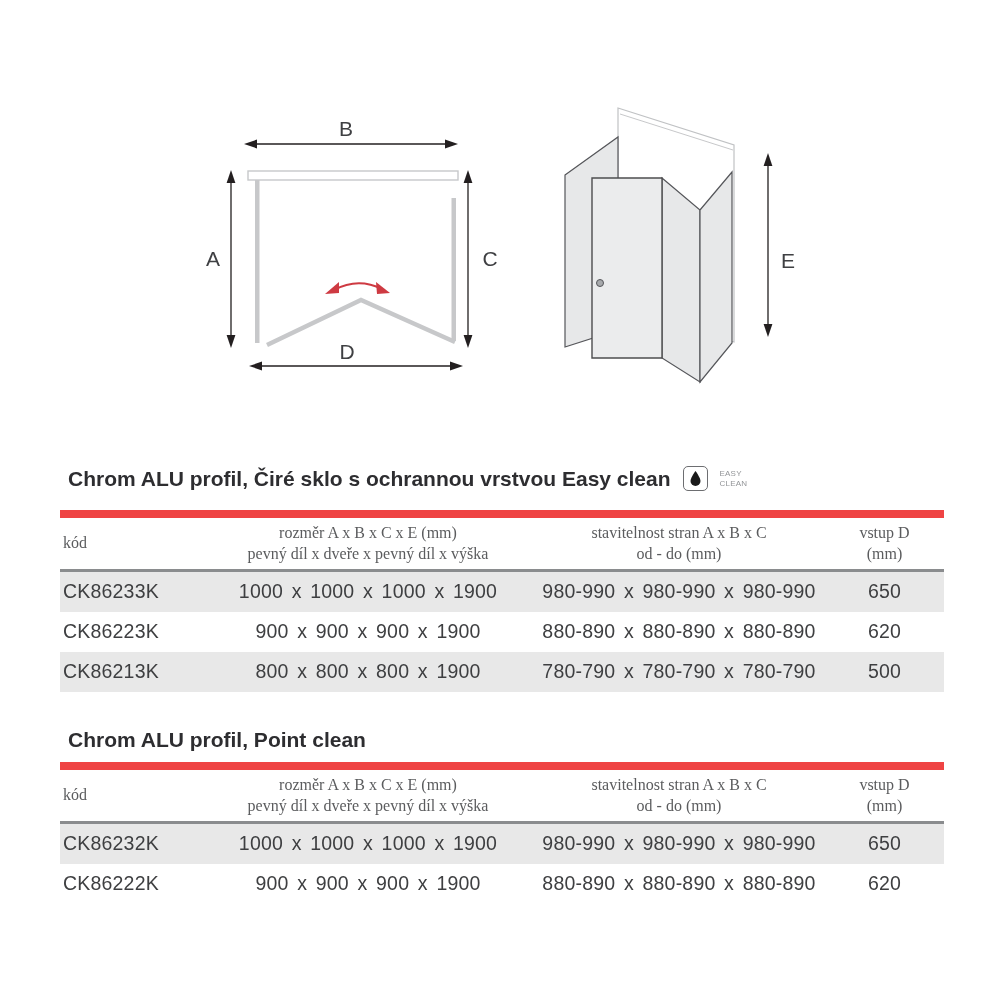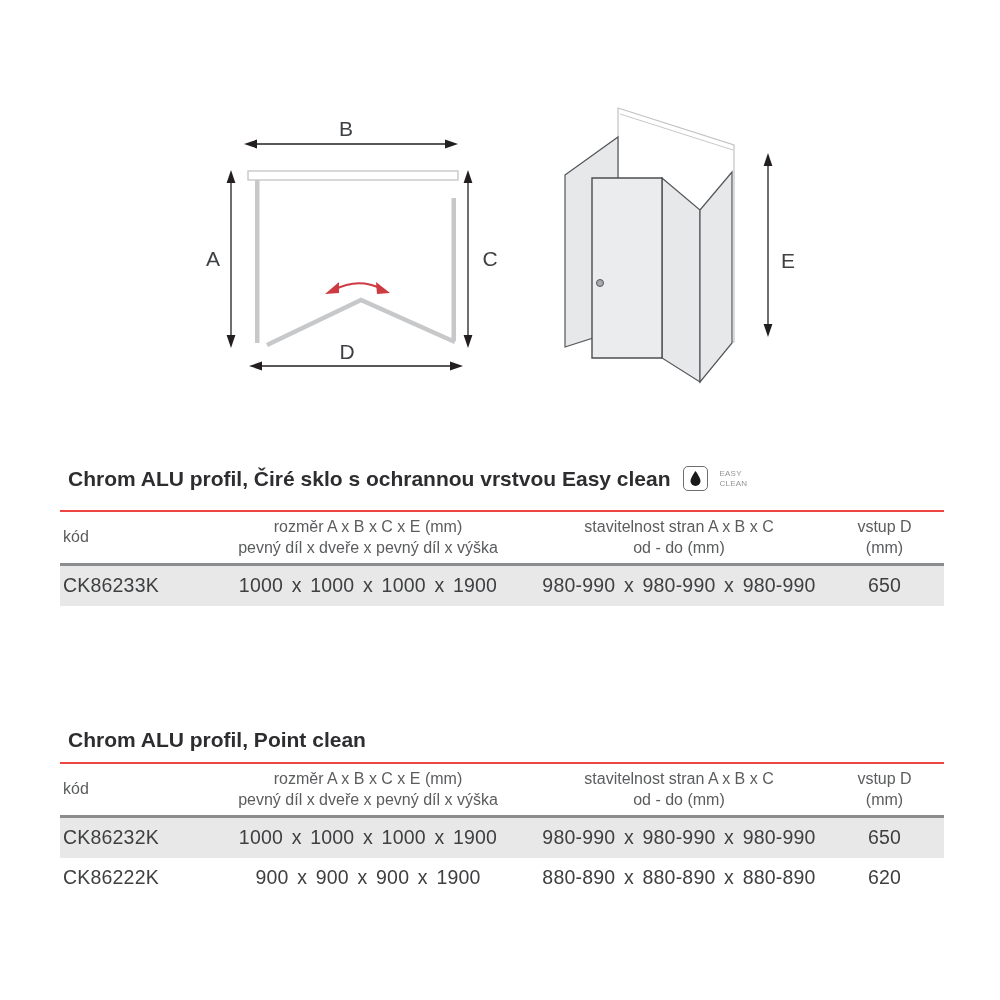--- a/index.html
+++ b/index.html
@@ -18,21 +18,21 @@
     width:25px;height:25px;border:1px solid #6d6e71;border-radius:5px;
     display:flex;align-items:center;justify-content:center;background:#fff;box-sizing:border-box;
   }
   .easyclean .txt{
     font-size:8px;line-height:1.15;color:#939598;font-weight:normal;letter-spacing:.2px;
   }
   table.spec{
     position:absolute;left:60px;width:884px;border-collapse:collapse;table-layout:fixed;
   }
   table.spec thead tr{
-    border-top:2px solid #ef4444;border-bottom:3px solid #8a8c8e;
+    border-top:8px solid #ef4444;border-bottom:3px solid #8a8c8e;font-family:Liberation Serif, serif;
   }
   table.spec th{
     font-weight:normal;color:#5b5c5e;font-size:16px;line-height:1.3;
     padding:5px 0 4px 0;text-align:center;vertical-align:middle;
   }
   table.spec th.col-code{text-align:left;padding-left:3px;}
   table.spec td{
     height:40px;font-size:19.5px;color:#3e3f41;text-align:center;vertical-align:middle;
     word-spacing:3px;letter-spacing:.2px;padding:0;
   }
@@ -142,20 +142,32 @@
         </th>
       </tr>
     </thead>
     <tbody>
       <tr class="stripe">
         <td class="col-code">CK86233K</td>
         <td>1000 x 1000 x 1000 x 1900</td>
         <td>980-990 x 980-990 x 980-990</td>
         <td>650</td>
       </tr>
+      <tr>
+        <td class="col-code">CK86223K</td>
+        <td>900 x 900 x 900 x 1900</td>
+        <td>880-890 x 880-890 x 880-890</td>
+        <td>620</td>
+      </tr>
+      <tr class="stripe">
+        <td class="col-code">CK86213K</td>
+        <td>800 x 800 x 800 x 1900</td>
+        <td>780-790 x 780-790 x 780-790</td>
+        <td>500</td>
+      </tr>
     </tbody>
   </table>
 
   <div class="section-heading" style="top:728px;">
     <span>Chrom ALU profil, Point clean</span>
   </div>
 
   <table class="spec" style="top:762px;">
     <colgroup>
         <col class="w-code">

